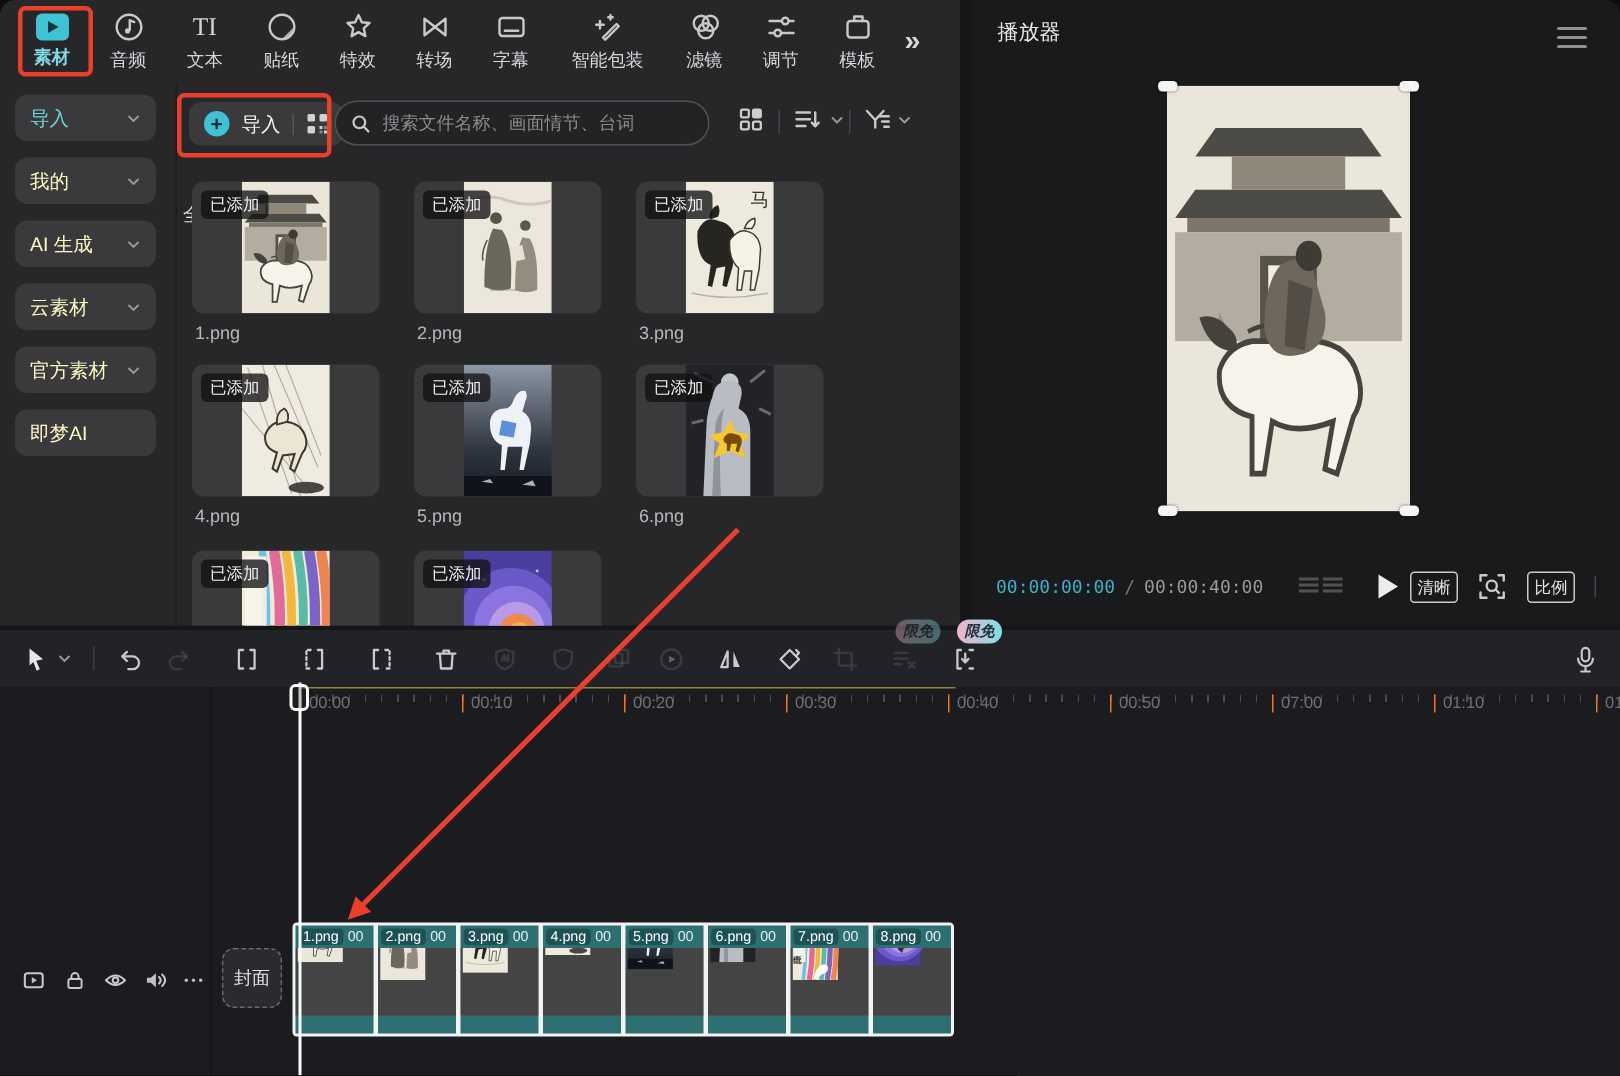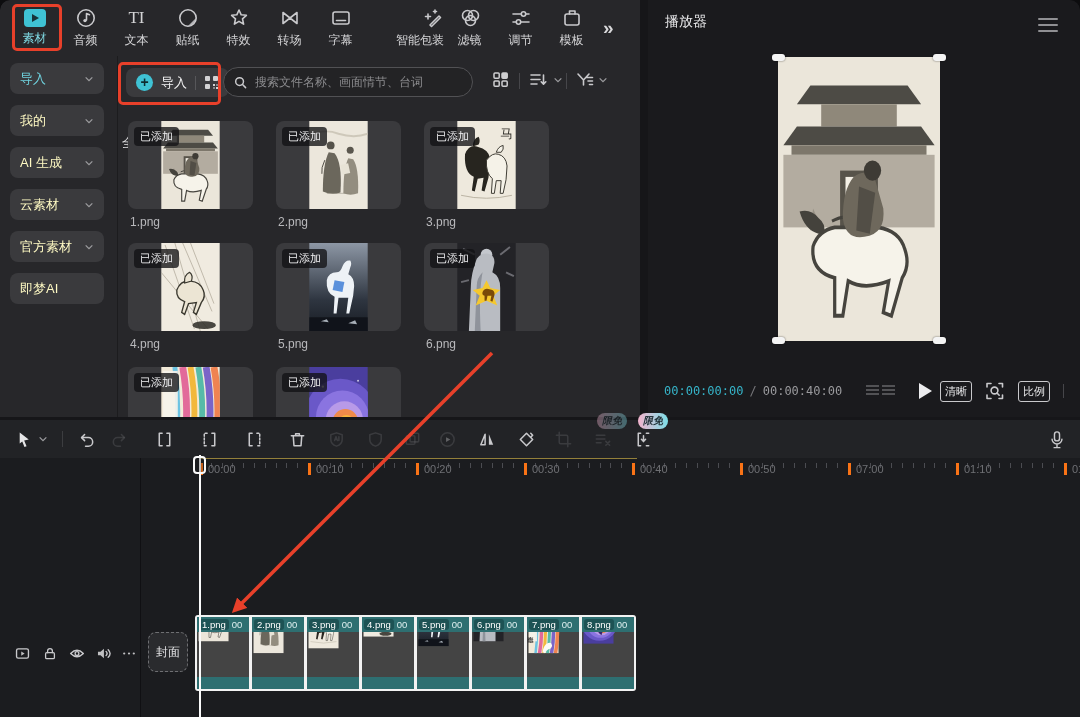--- a/index.html
+++ b/index.html
@@ -7,23 +7,23 @@
   #app{position:relative;width:1080px;height:717px;background:#161619;overflow:hidden;border-radius:10px 10px 0 0;}
   .abs{position:absolute;}
   svg{display:block;}
   .ico{stroke:#c9c9cc;fill:none;stroke-width:1.6;stroke-linecap:round;stroke-linejoin:round;}
   .dim .ico,.dim{opacity:.38;}
 
   
   #left-panel{left:0;top:0;width:640px;height:417px;background:#27272a;border-radius:10px 0 0 0;}
   #tabbar{left:0;top:0;width:640px;height:55px;display:flex;align-items:center;padding-left:9px;}
   .tab{width:51px;display:flex;flex-direction:column;align-items:center;gap:3px;cursor:pointer;}
-  .tab.wide{width:78px;align-items:flex-end;}
+  .tab.wide{width:78px;}
   .tab-label{font-size:12px;color:#d6d6d8;white-space:nowrap;}
-  .tab.active .tab-label{color:#7fd8e2;}
+  .tab.active .tab-label{color:#7fd8e2;font-weight:bold;}
   .mat-ic{width:22px;height:18px;background:#3fc2d4;border-radius:4px;display:flex;align-items:center;justify-content:center;}
   .mat-ic:after{content:"";border-left:7px solid #17343a;border-top:4.5px solid transparent;border-bottom:4.5px solid transparent;margin-left:2px;}
   .expand{margin-left:6px;color:#d8d8da;font-size:19px;font-weight:bold;letter-spacing:-2px;cursor:pointer;}
 
   
   #sidebar{left:10px;top:63px;width:94px;}
   .side-item{height:31px;margin-bottom:11px;background:#3a3a3d;border-radius:8px;display:flex;align-items:center;justify-content:space-between;padding:0 10px;cursor:pointer;}
   .side-label{font-size:13px;color:#fef9c3;white-space:nowrap;}
   .side-item.active .side-label{color:#6fd2de;}
   .chev{width:10px;height:10px;flex:none;}
@@ -72,21 +72,21 @@
   #tl-toolbar{position:absolute;left:0;top:0;width:1080px;height:38px;background:#222326;display:flex;align-items:center;}
   .tli{margin-left:14px;cursor:pointer;position:relative;font-style:italic;}
   .tsep{width:1px;height:16px;background:#3c3d40;margin-left:14px;}
   .freebadge{position:absolute;top:-17px;left:4px;background:linear-gradient(90deg,#f3b3cd,#7ddfe8);color:#23333a;font-size:10px;font-weight:bold;padding:1px 5px;border-radius:8px;white-space:nowrap;z-index:5;}
   #mic{position:absolute;right:14px;top:9px;cursor:pointer;}
 
   
   #ruler{position:absolute;left:140px;top:38px;width:940px;height:22px;cursor:pointer;}
   #yline{position:absolute;left:60px;top:0;width:437px;height:1px;background:#93803a;}
   #ticks{position:absolute;left:60px;top:5px;width:875px;height:5px;background:repeating-linear-gradient(90deg,#4b4c51 0 1px,transparent 1px 10.8px);}
-  .rlabel{position:absolute;top:5px;height:12px;line-height:12px;font-size:11px;color:#6f7074;border-left:3px solid #f97316;padding-left:5px;white-space:nowrap;}
+  .rlabel{position:absolute;top:5px;height:12px;line-height:12px;font-size:11px;color:#6f7074;border-left:1px solid #f97316;padding-left:5px;white-space:nowrap;}
 
   
   .thico{position:absolute;top:225px;cursor:pointer;}
   #tl-vdiv{position:absolute;left:140px;top:38px;width:1px;height:259px;background:#101013;}
   #cover-btn{position:absolute;left:148px;top:212px;width:40px;height:40px;background:#2a2b2e;border:1.5px dashed #6e6f72;border-radius:8px;color:#e4e4e6;font-size:12px;display:flex;align-items:center;justify-content:center;cursor:pointer;}
 
   
   #clips{position:absolute;left:195px;top:195px;display:flex;gap:3px;background:#f2f2f2;padding:2px;border-radius:3px;cursor:pointer;}
   .clip{width:52px;height:72px;background:#2e6f71;overflow:hidden;position:relative;}
   .clip-head{height:15px;display:flex;align-items:center;gap:3px;padding:1px 2px;overflow:hidden;}

